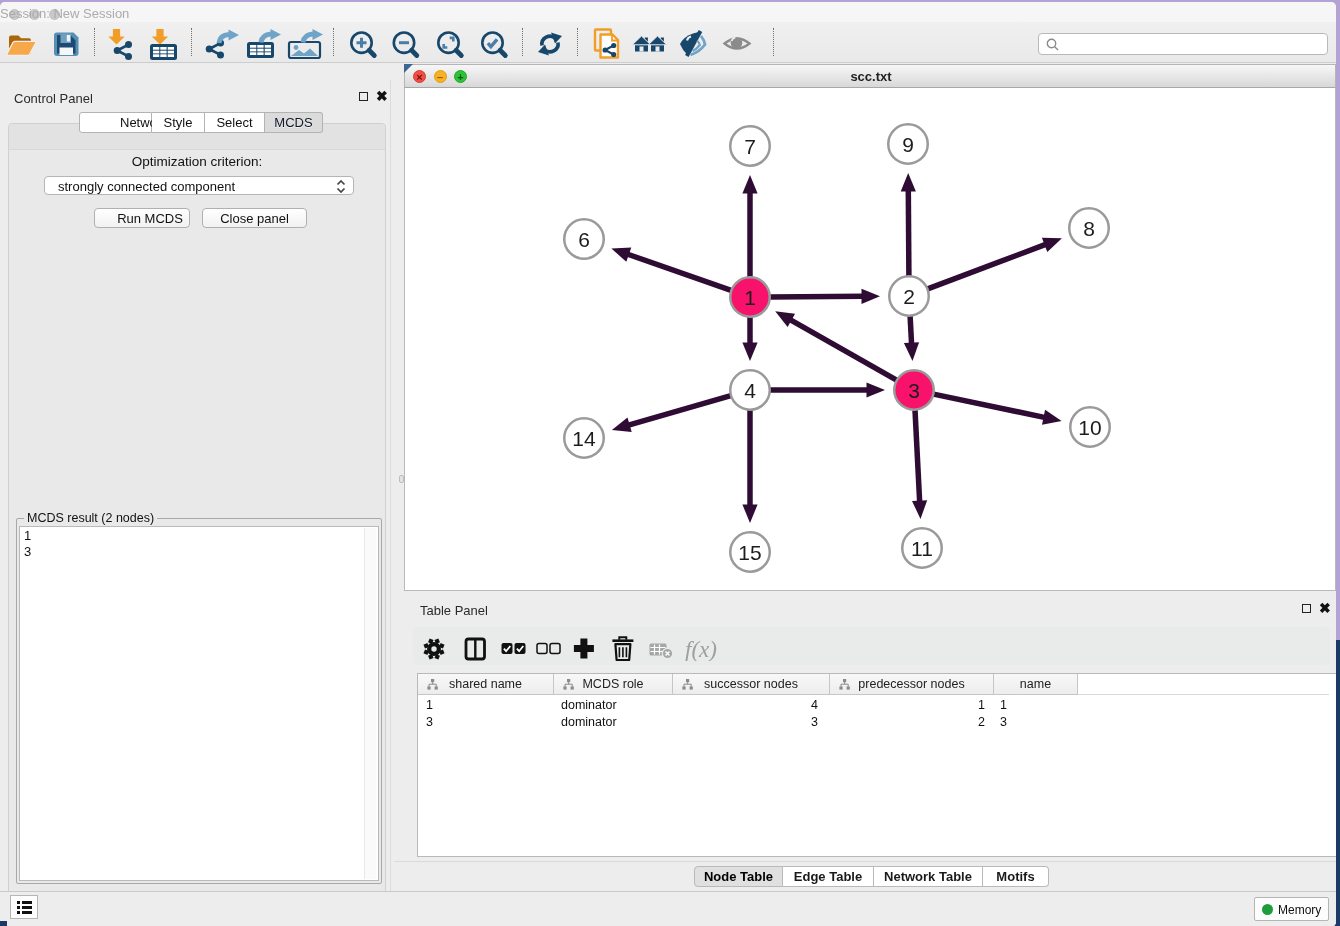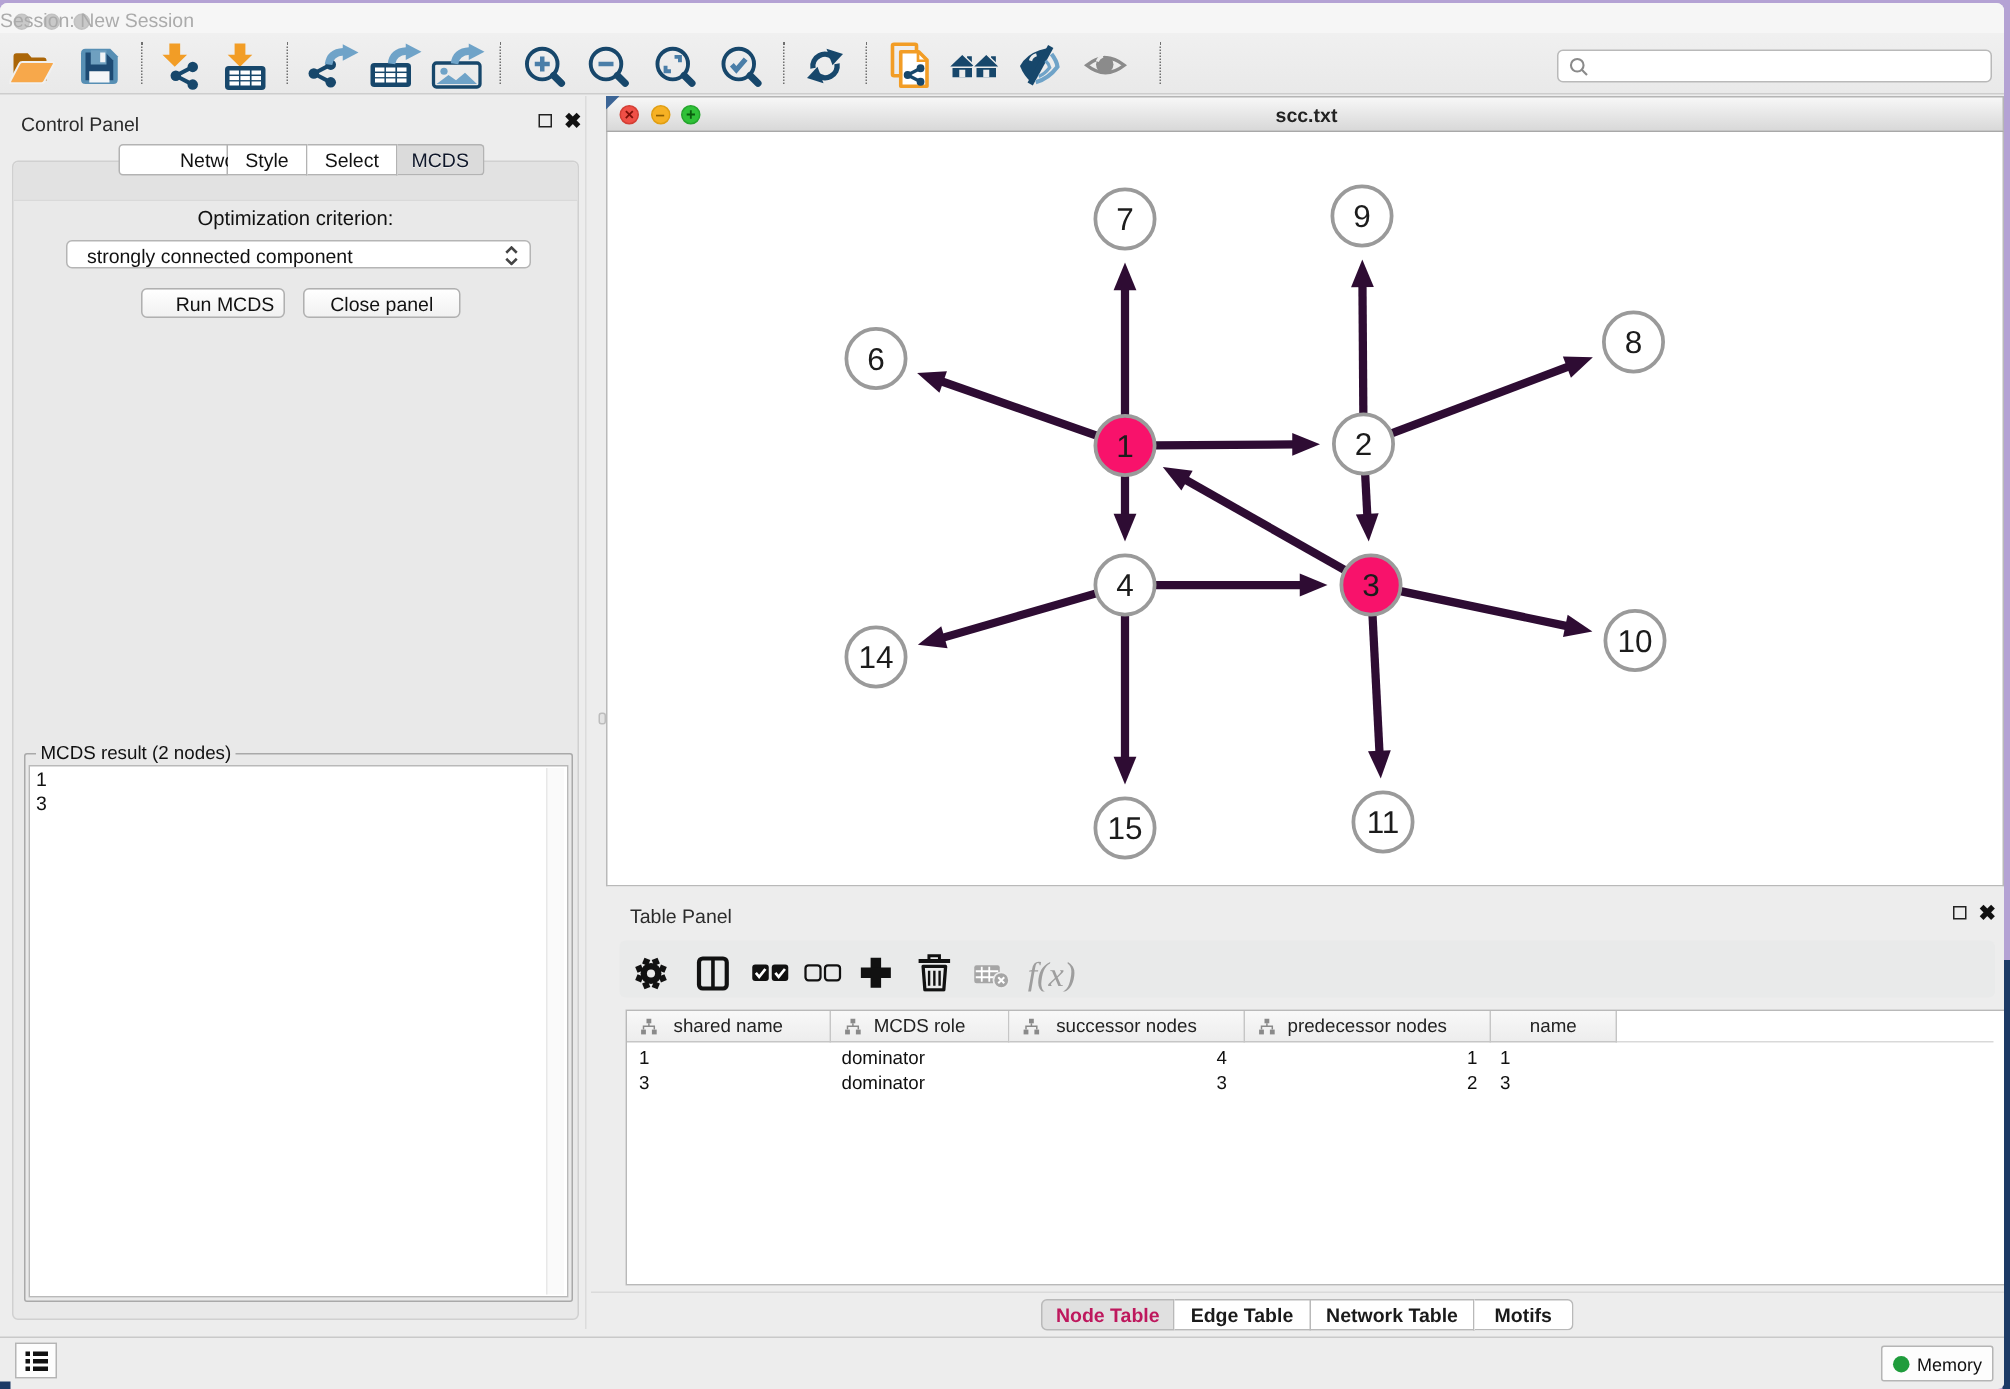--- a/index.html
+++ b/index.html
@@ -13,21 +13,21 @@
 #titlebar { position:absolute; left:0; top:0; width:1336px; height:20px; background:#f6f6f6; }
 .tl { position:absolute; top:7px; width:11px; height:11px; border-radius:50%; background:#c9c9c9; border:1px solid #c2c2c2; }
 #wintitle { position:absolute; top:4px; left:0; width:1336px; text-align:left; font-size:13px; color:#ababab; }
 
 
 #toolbar { position:absolute; left:0; top:20px; width:1336px; height:41px; background:linear-gradient(#f0f0f0,#e9e9e9); border-bottom:1px solid #cdcdcd; }
 .tsep { position:absolute; top:6px; height:28px; width:0; border-left:1px dotted #707070; }
 #search { position:absolute; left:1038px; top:11px; width:290px; height:22px; background:#ffffff; border:1px solid #b9b9b9; border-radius:4px; }
 
 
-#cp { position:absolute; left:0; top:62px; width:394px; height:822px; background:#ededed; }
+#cp { position:absolute; left:0; top:78px; width:394px; height:822px; background:#ededed; }
 #cp-title { position:absolute; left:14px; top:11px; font-size:13px; color:#2b2b2b; }
 .panehdr-float { position:absolute; width:9px; height:9px; border:1.6px solid #222; }
 .panehdr-x { position:absolute; font-size:14px; font-weight:bold; color:#111; }
 #cp-content { position:absolute; left:8px; top:43px; width:378px; height:773px; background:#e9e9e9; border:1px solid #d0d0d0; border-radius:4px; }
 .tabrow { position:absolute; display:flex; }
 .tab { height:21px; border:1px solid #b3b3b3; border-left:none; background:#fff; font-size:13px; color:#111; text-align:center; line-height:20px; }
 .tab.first { border-left:1px solid #b3b3b3; border-radius:3px 0 0 3px; }
 .tab.last { border-radius:0 3px 3px 0; }
 .tab.sel { background:#dbdbdb; color:#0f172a; text-shadow:0 1px 0 #f2f2f2; }
 #optlabel { position:absolute; left:0; top:74px; width:394px; text-align:center; font-size:13.5px; color:#111; }
@@ -53,21 +53,21 @@
 #tblhdr { position:absolute; left:0; top:0; height:21px; display:flex; }
 .hcell { height:21px; background:linear-gradient(#f8f8f8,#ededed); border-right:1px solid #c6c6c6; border-bottom:1px solid #c6c6c6; position:relative; font-size:12.5px; color:#222; text-align:center; line-height:20px; }
 .hico { position:absolute; left:9px; top:5px; }
 .trow { position:absolute; left:0; height:17px; font-size:12.5px; color:#111; }
 .tc { position:absolute; top:1px; }
 .num { text-align:right; }
 #tabstrip { position:absolute; left:300px; top:275px; display:flex; }
 .btab { height:21px; border:1px solid #b9b9b9; border-left:none; background:#fff; font-size:13px; font-weight:bold; color:#1a1a1a; text-align:center; line-height:19px; }
 .btab.first { border-left:1px solid #b9b9b9; border-radius:4px 0 0 4px; }
 .btab.last { border-radius:0 4px 4px 0; }
-.btab.sel { background:#e0e0e0; color:#be185d; }
+.btab.sel { background:#e0e0e0; color:#000000; }
 
 
 #statusbar { position:absolute; left:0; top:889px; width:1336px; height:33px; background:#ededed; border-top:1px solid #c9c9c9; }
 #listbtn { position:absolute; left:10px; top:3px; width:28px; height:24px; background:#fdfdfd; border:1px solid #b5b5b5; }
 #membtn { position:absolute; left:1254px; top:5px; width:75px; height:24px; background:#fdfdfd; border:1px solid #b5b5b5; border-radius:2px; font-size:12px; color:#111; }
 #membtn .dot { position:absolute; left:7px; top:6px; width:11px; height:11px; border-radius:50%; background:#1f9c3c; }
 #membtn .txt { position:absolute; left:23px; top:5px; }
 </style></head>
 <body>
 <div id="deskblue"></div>

